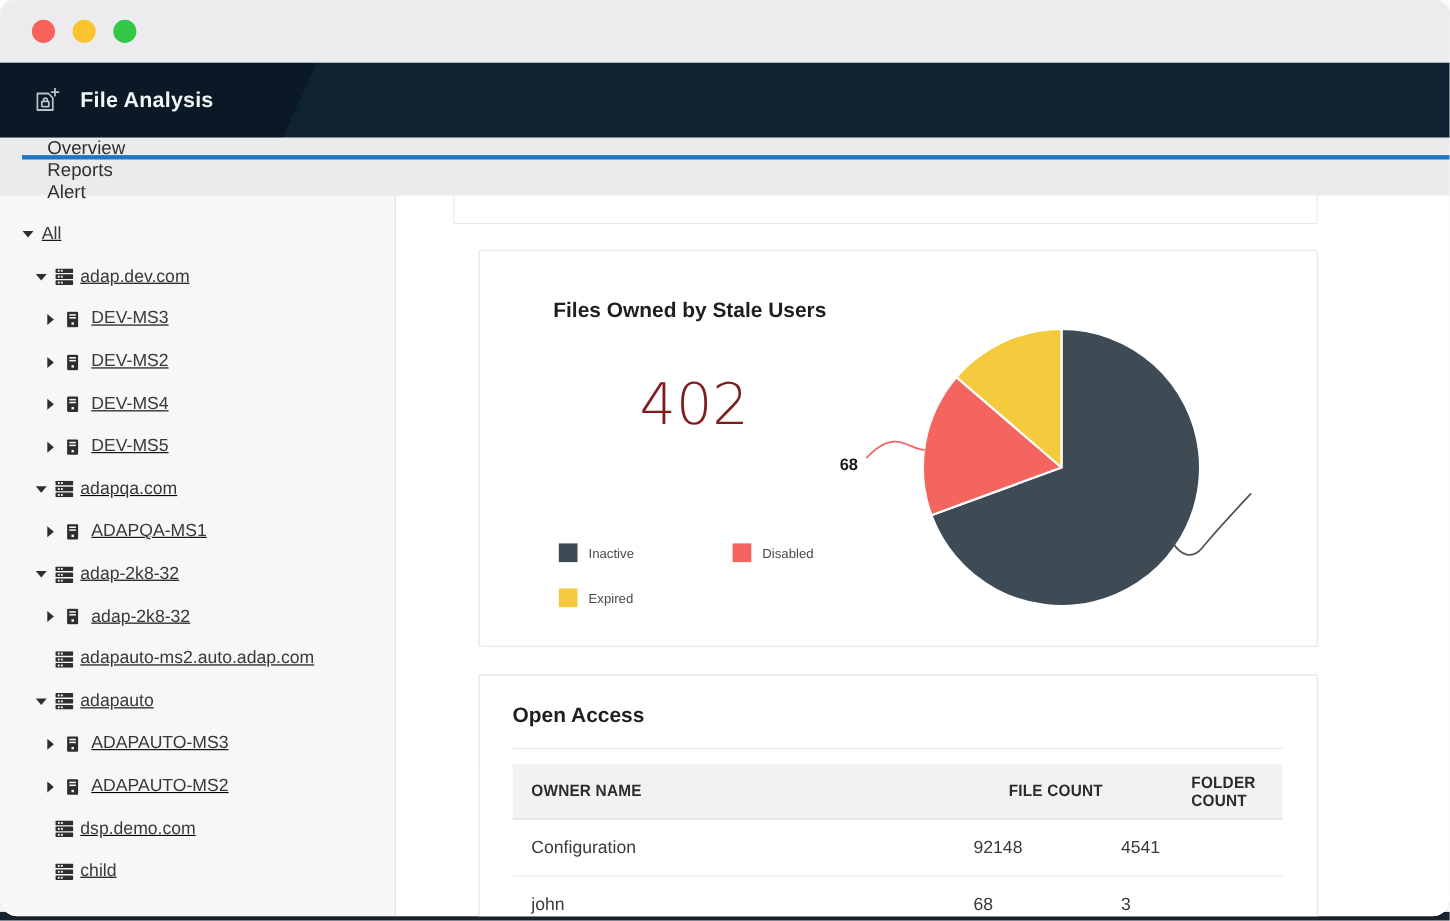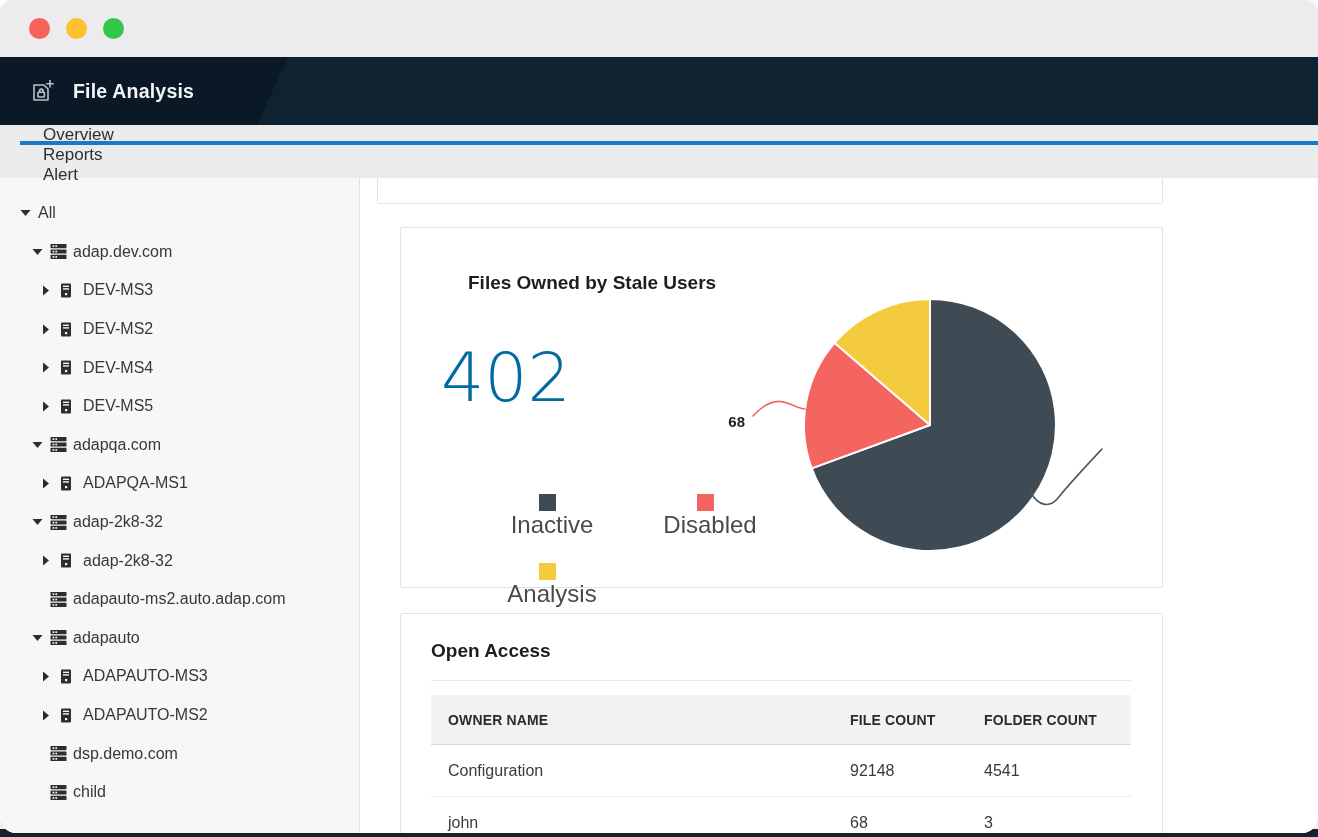--- a/index.html
+++ b/index.html
@@ -21,44 +21,44 @@
   .appbar{height:68px;background:#0f2231;position:relative;display:flex;align-items:center;padding-left:29px;}
   .appbar::before{content:"";position:absolute;inset:0;background:#0a1925;
     clip-path:polygon(0 0,288px 0,257px 100%,0 100%);}
   .appbar>*{position:relative;z-index:1;}
   .app-title{color:#f2f5f7;font-size:19.5px;font-weight:600;margin-left:16px;letter-spacing:.2px;}
   
   .tabbar{height:53px;background:#e9ebed;display:flex;padding-left:20px;flex-direction:column;}
   .tab{padding:0 23px;display:flex;align-items:center;font-size:17px;color:#2f2f2f;position:relative;}
   .tab.active::after{content:"";position:absolute;left:0;right:0;bottom:0;height:4px;background:var(--accent,#1d77c4);}
   
-  .content{display:flex;height:655px;}
+  .content{display:flex;height:655px;text-decoration:underline;}
   .sidebar{width:360px;background:#f7f7f8;border-right:1px solid #e2e2e4;padding-top:16px;box-sizing:border-box;flex:none;}
   .tree-row{height:38.6px;display:flex;align-items:center;font-size:16px;color:#383838;}
   .lvl0{padding-left:20px;}.lvl1{padding-left:32px;}.lvl2{padding-left:42px;}
   .expander{width:18px;flex:none;display:flex;align-items:center;}
   .node-icon{width:17px;flex:none;margin-right:6px;display:flex;align-items:center;}
   .main{flex:1;position:relative;background:#fff;}
-  .card{position:absolute;background:#fff;border:1px solid #e2e2e3;border-radius:2px;box-sizing:border-box;}
+  .card{position:absolute;background:#fff;border:1px solid #e2e2e3;border-radius:2px;box-sizing:border-box;margin-left:35px;}
   .card.partial{left:17px;width:786px;top:0;height:26px;border-top:none;border-radius:0 0 2px 2px;}
   .card.stale{left:40px;width:763px;top:49px;height:361px;}
   .card.open-access{left:40px;width:763px;top:435px;height:400px;}
   .stale-title{position:absolute;left:67px;top:44px;font-size:19px;font-weight:700;color:#1e1e1e;}
-  .big-number{position:absolute;left:40px;top:110px;width:310px;text-align:left;
-    font-size:68px;font-weight:200;color:#0369a1;font-family:"DejaVu Sans","Liberation Sans",sans-serif;}
+  .big-number{position:absolute;left:40px;top:110px;width:310px;text-align:center;
+    font-size:52px;font-weight:200;color:#7f1d1d;font-family:"DejaVu Sans","Liberation Sans",sans-serif;}
   .pie-svg{position:absolute;left:0;top:0;}
   .legend{position:absolute;left:72px;top:266px;display:grid;grid-template-columns:158px 158px;row-gap:24px;}
-  .legend-item{display:flex;align-items:center;font-size:24px;color:#4a4a4a;flex-direction:column;}
+  .legend-item{display:flex;align-items:center;font-size:12px;color:#4a4a4a;}
   .swatch{width:17px;height:17px;margin-right:10px;flex:none;}
   
   .oa-title{position:absolute;left:30px;top:26px;font-size:19px;font-weight:700;color:#1e1e1e;}
   .oa-divider{position:absolute;left:30px;right:31px;top:66px;border-top:1px solid #eaeaea;}
   .oa-table{position:absolute;left:30px;right:31px;top:81px;}
   .oa-row{display:grid;grid-template-columns:402px 134px 1fr;padding:0 17px;align-items:center;box-sizing:border-box;}
-  .oa-head{height:50px;background:#f2f2f3;border-bottom:1px solid #d9d9da;font-weight:700;font-size:15px;color:#2b2b2b;}
+  .oa-head{height:50px;background:#f2f2f3;border-bottom:1px solid #d9d9da;font-weight:700;font-size:15px;color:#2b2b2b;gap:32px;}
   .oa-head span{display:inline-block;transform:scaleX(.93);transform-origin:left;letter-spacing:.2px;}
   .oa-body-row{height:52px;font-size:16px;color:#3a3a3a;border-bottom:1px solid #ececec;}
 </style>
 </head>
 <body>
 
 <div class="bottom-backdrop"></div>
 
 <div class="window">
 
@@ -386,21 +386,21 @@
             <div class="legend-item">
               <span class="swatch" style="background: rgb(62, 74, 84);"></span>
               <span>Inactive</span>
             </div>
             <div class="legend-item">
               <span class="swatch" style="background: rgb(244, 101, 95);"></span>
               <span>Disabled</span>
             </div>
             <div class="legend-item">
               <span class="swatch" style="background: rgb(243, 203, 60);"></span>
-              <span>Analysis</span>
+              <span>Expired</span>
             </div>
           </div>
       </div>
 
       <div class="card open-access">
         <div class="oa-title">Open Access</div>
         <div class="oa-divider"></div>
         <div class="oa-table" id="oa-table">
             <div class="oa-row oa-head">
               <div><span>OWNER NAME</span></div>

